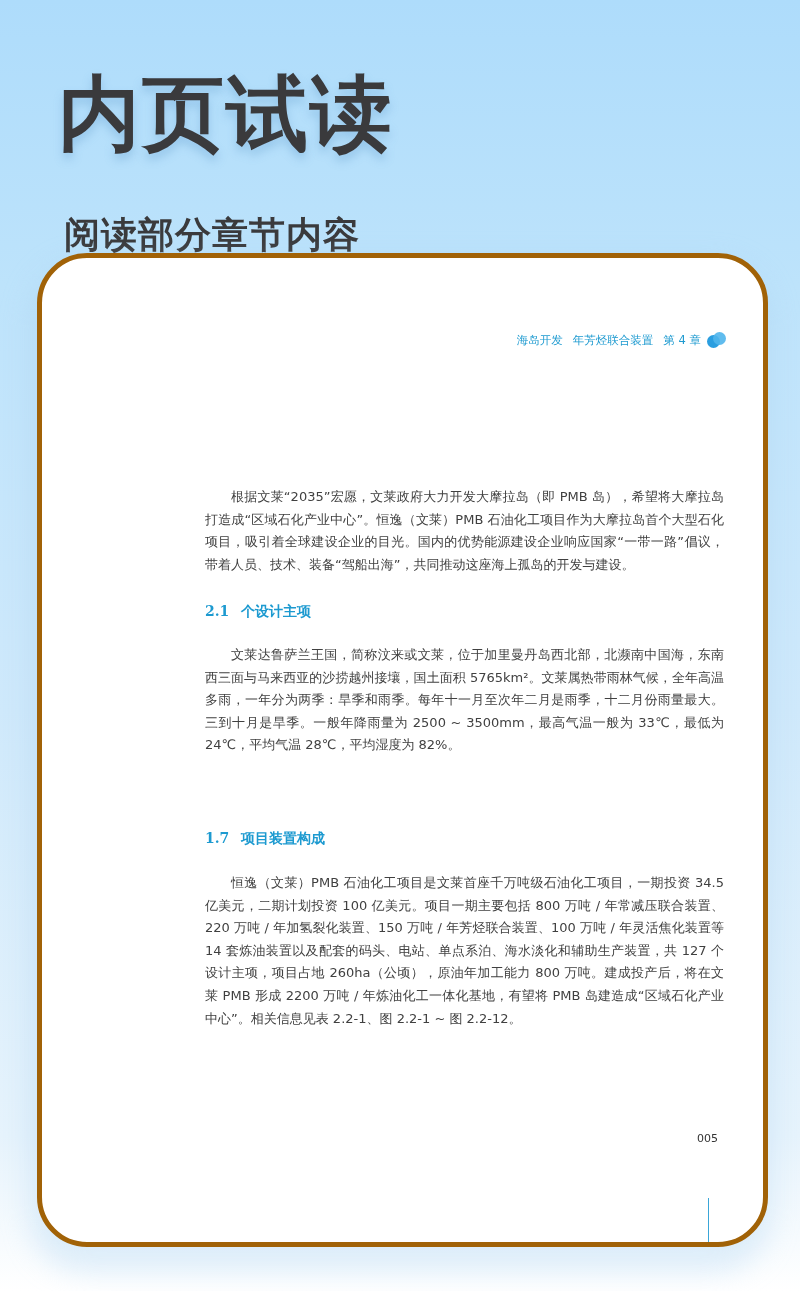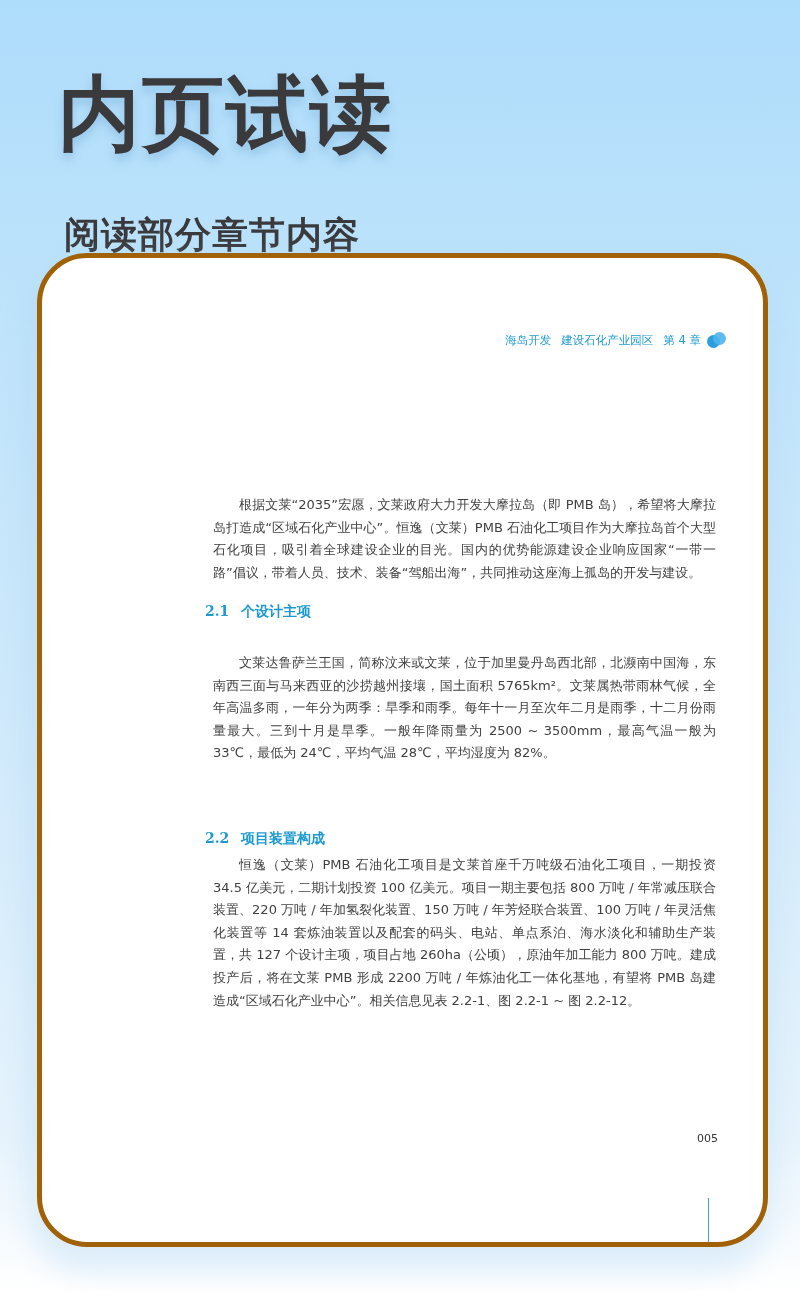--- a/index.html
+++ b/index.html
@@ -35,21 +35,21 @@
   }
   .running-head span { margin-left: 10px; }
   .chap-icon { position: relative; width: 20px; height: 16px; margin-left: 6px; }
   .chap-icon i { position: absolute; width: 13px; height: 13px; border-radius: 50%; }
   .chap-icon i.a { left: 0; top: 3px; background: #2a9ee0; }
   .chap-icon i.b { left: 6px; top: 0; background: #4fb5ec; opacity: 0.9; }
   .body-text {
     position: absolute; left: 163px; width: 519px;
     font-size: 13px; line-height: 22.6px; color: #404040; text-align: justify;
   }
-  .body-text p { margin: 8px; text-indent: 2em; }
+  .body-text p { margin: 0; text-indent: 2em; }
   .section-head {
     position: absolute; left: 163px; font-family: "DejaVu Serif", "Liberation Serif", serif;
     font-size: 14px; font-weight: bold; color: #1d9ad0; white-space: nowrap;
   }
   .section-head .num { display: inline-block; width: 36px; }
   .page-num {
     position: absolute; left: 655px; top: 874px; font-size: 11px; color: #333;
   }
   .page-rule {
     position: absolute; left: 666px; top: 940px; width: 1px; height: 44px; background: #3aa6d8;
@@ -59,43 +59,43 @@
 <body>
 
 <div class="hero-title">内页试读</div>
 <div class="hero-sub">阅读部分章节内容</div>
 
 <div class="card-shadow"></div>
 
 <div class="card">
   <div class="running-head">
     <span>海岛开发</span>
-    <span>建设石化产业园区</span>
+    <span>年芳烃联合装置</span>
     <span>第 4 章</span>
     <div class="chap-icon">
         <i class="a"></i>
         <i class="b"></i>
       </div>
   </div>
 
   <div class="body-text" style="top: 228px;">
     <p>根据文莱“2035”宏愿，文莱政府大力开发大摩拉岛（即 PMB 岛），希望将大摩拉岛打造成“区域石化产业中心”。恒逸（文莱）PMB 石油化工项目作为大摩拉岛首个大型石化项目，吸引着全球建设企业的目光。国内的优势能源建设企业响应国家“一带一路”倡议，带着人员、技术、装备“驾船出海”，共同推动这座海上孤岛的开发与建设。</p>
   </div>
 
   <div class="section-head" style="top: 345px;">
     <span class="num">2.1</span><span>个设计主项</span>
   </div>
 
   <div class="body-text" style="top: 386px;">
     <p>文莱达鲁萨兰王国，简称汶来或文莱，位于加里曼丹岛西北部，北濒南中国海，东南西三面与马来西亚的沙捞越州接壤，国土面积 5765km²。文莱属热带雨林气候，全年高温多雨，一年分为两季：旱季和雨季。每年十一月至次年二月是雨季，十二月份雨量最大。三到十月是旱季。一般年降雨量为 2500 ~ 3500mm，最高气温一般为 33℃，最低为 24℃，平均气温 28℃，平均湿度为 82%。</p>
   </div>
 
   <div class="section-head" style="top: 572px;">
-    <span class="num">2.2</span><span>项目装置构成</span>
+    <span class="num">1.7</span><span>项目装置构成</span>
   </div>
 
-  <div class="body-text" style="top: 588px;">
+  <div class="body-text" style="top: 614px;">
     <p>恒逸（文莱）PMB 石油化工项目是文莱首座千万吨级石油化工项目，一期投资 34.5 亿美元，二期计划投资 100 亿美元。项目一期主要包括 800 万吨 / 年常减压联合装置、220 万吨 / 年加氢裂化装置、150 万吨 / 年芳烃联合装置、100 万吨 / 年灵活焦化装置等 14 套炼油装置以及配套的码头、电站、单点系泊、海水淡化和辅助生产装置，共 127 个设计主项，项目占地 260ha（公顷），原油年加工能力 800 万吨。建成投产后，将在文莱 PMB 形成 2200 万吨 / 年炼油化工一体化基地，有望将 PMB 岛建造成“区域石化产业中心”。相关信息见表 2.2-1、图 2.2-1 ~ 图 2.2-12。</p>
   </div>
 
   <div class="page-num">005</div>
   <div class="page-rule"></div>
 </div>
 
 </body></html>

